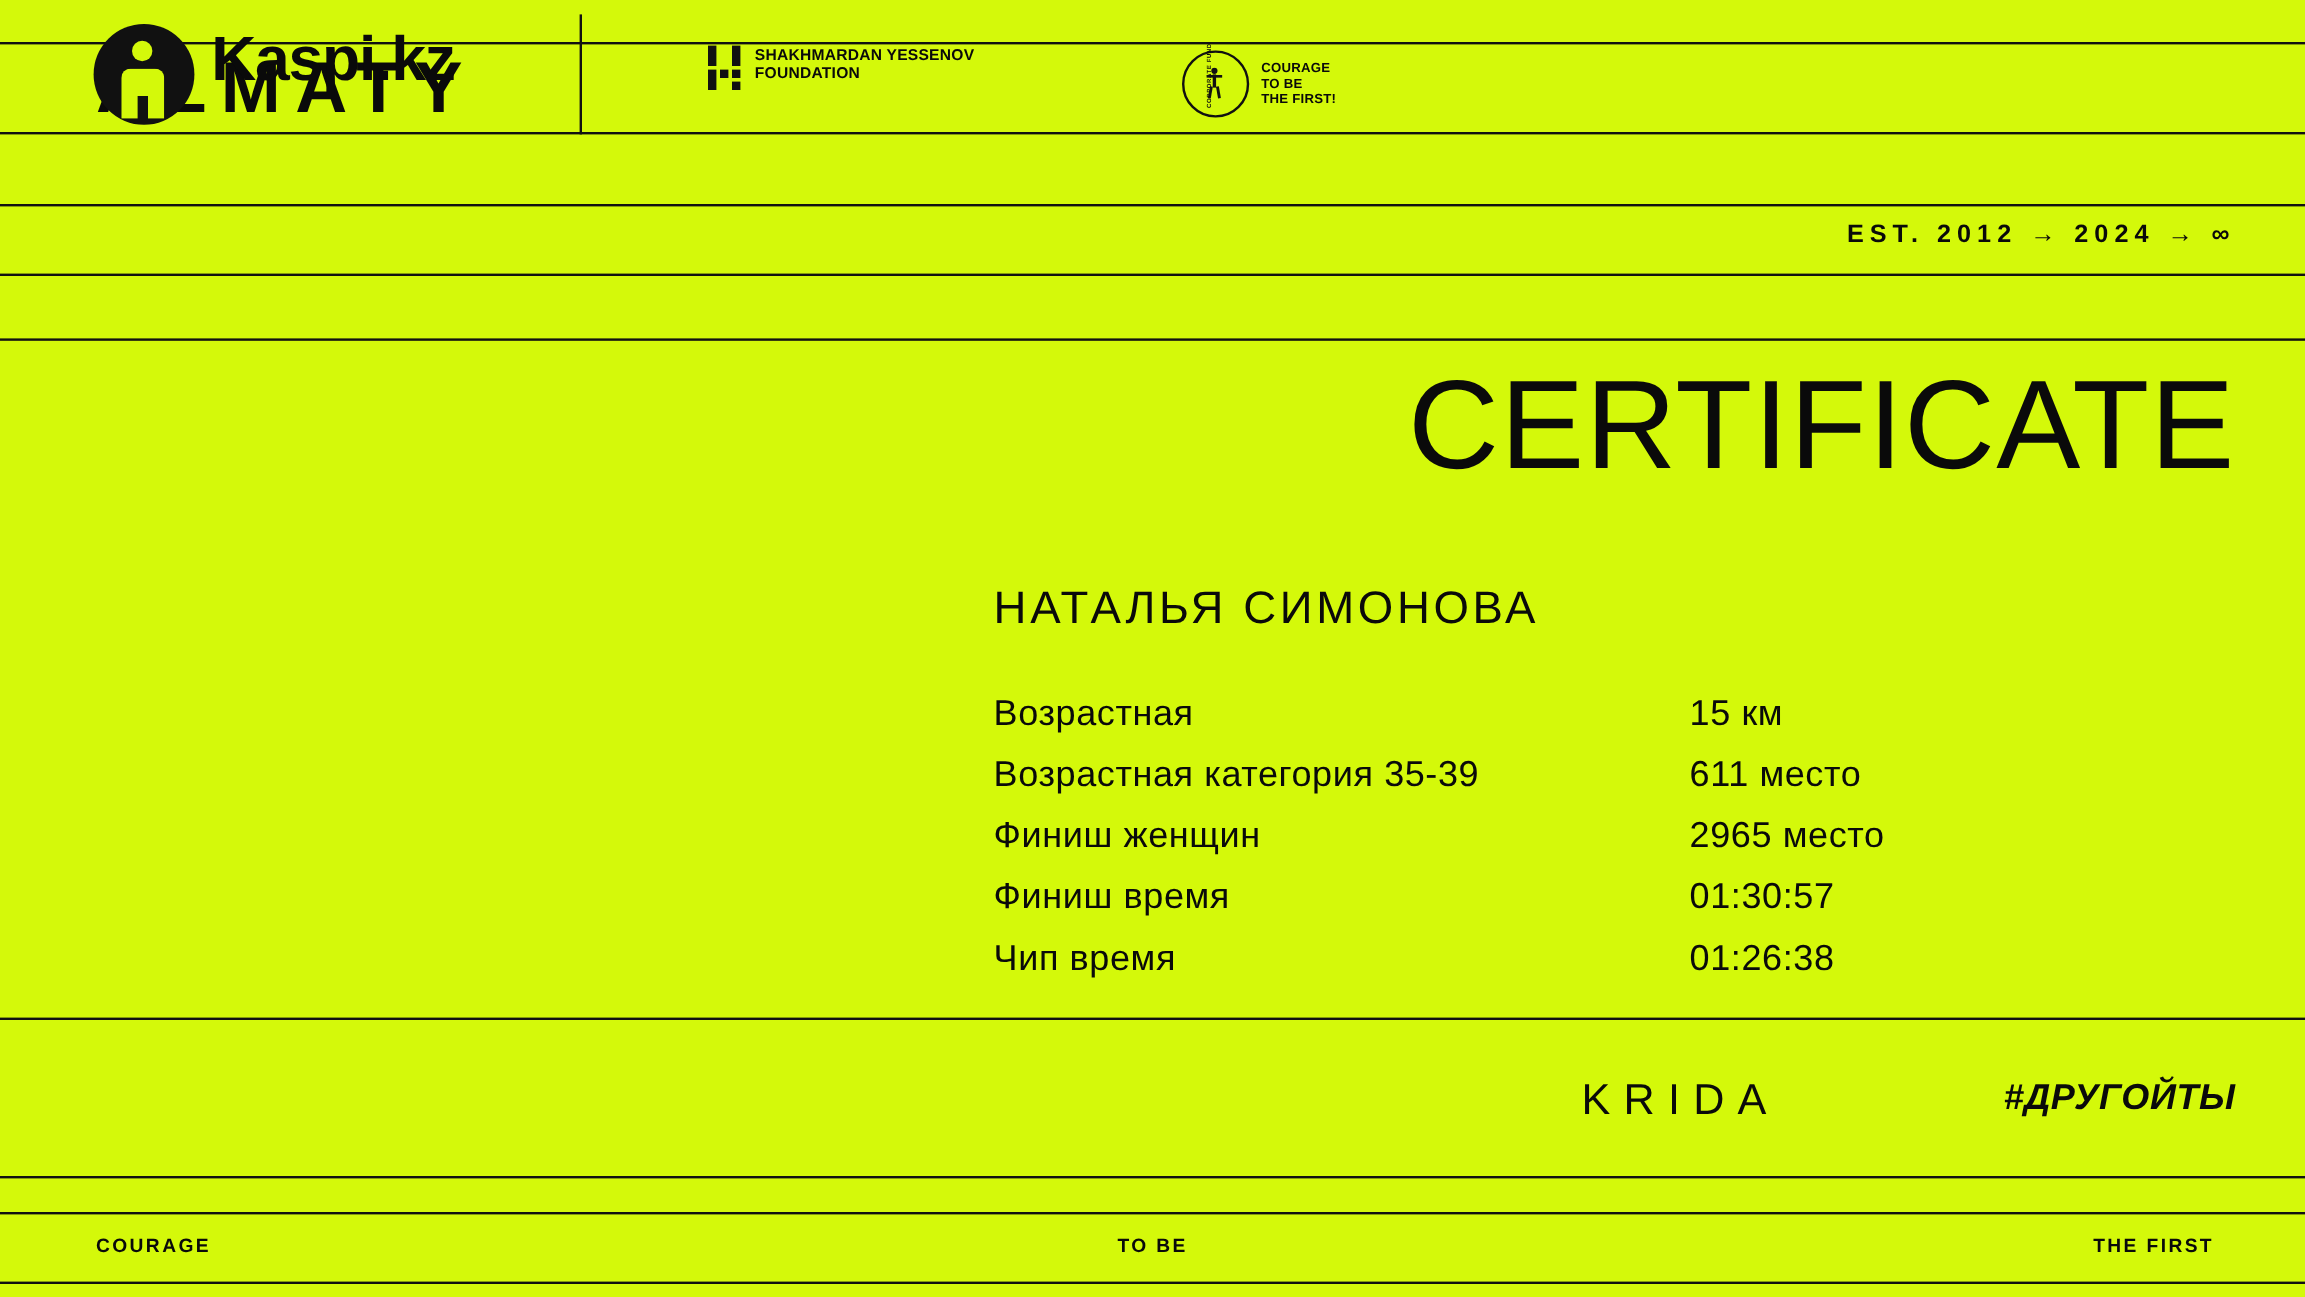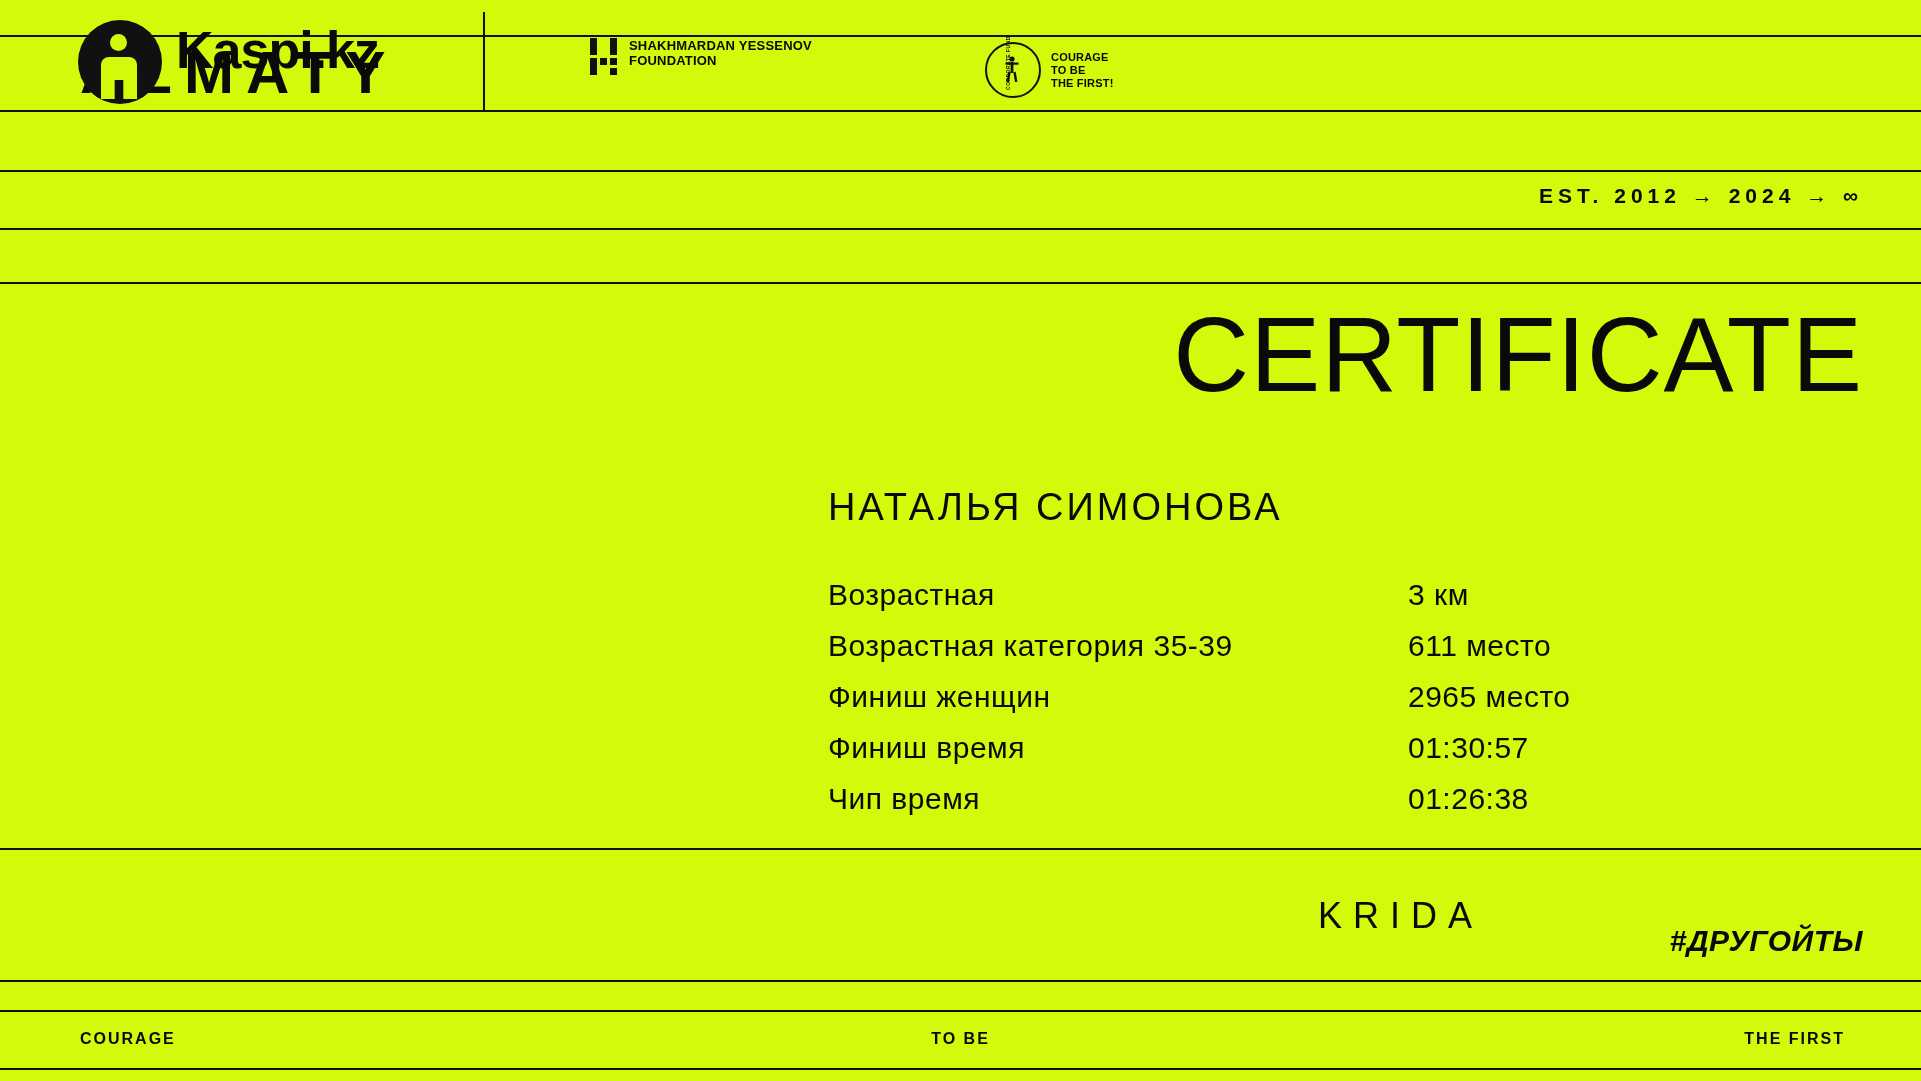--- a/index.html
+++ b/index.html
@@ -236,21 +236,20 @@
     letter-spacing: 11px;
   }
   .sp-drugoity {
     position: absolute;
     right: 58px;
     top: 898px;
     font-size: 30px;
     font-weight: 700;
     font-style: italic;
     letter-spacing: 0.5px;
-    margin-top: 26px;
   }
 
   
   .foot {
     position: absolute;
     top: 1030px;
     font-size: 16px;
     font-weight: 700;
     letter-spacing: 2px;
   }
@@ -272,21 +271,21 @@
   <div class="hdr-almaty">ALMATY</div>
   <div class="hdr-est">EST. 2012 → 2024 → ∞</div>
 
   <div class="title">CERTIFICATE</div>
 
   <div class="name">НАТАЛЬЯ СИМОНОВА</div>
 
   <div class="results">
     <div class="res-row">
       <div class="res-label">Возрастная</div>
-      <div class="res-value">3 км</div>
+      <div class="res-value">15 км</div>
     </div>
     <div class="res-row">
       <div class="res-label">Возрастная категория 35-39</div>
       <div class="res-value">611 место</div>
     </div>
     <div class="res-row">
       <div class="res-label">Финиш женщин</div>
       <div class="res-value">2965 место</div>
     </div>
     <div class="res-row">

